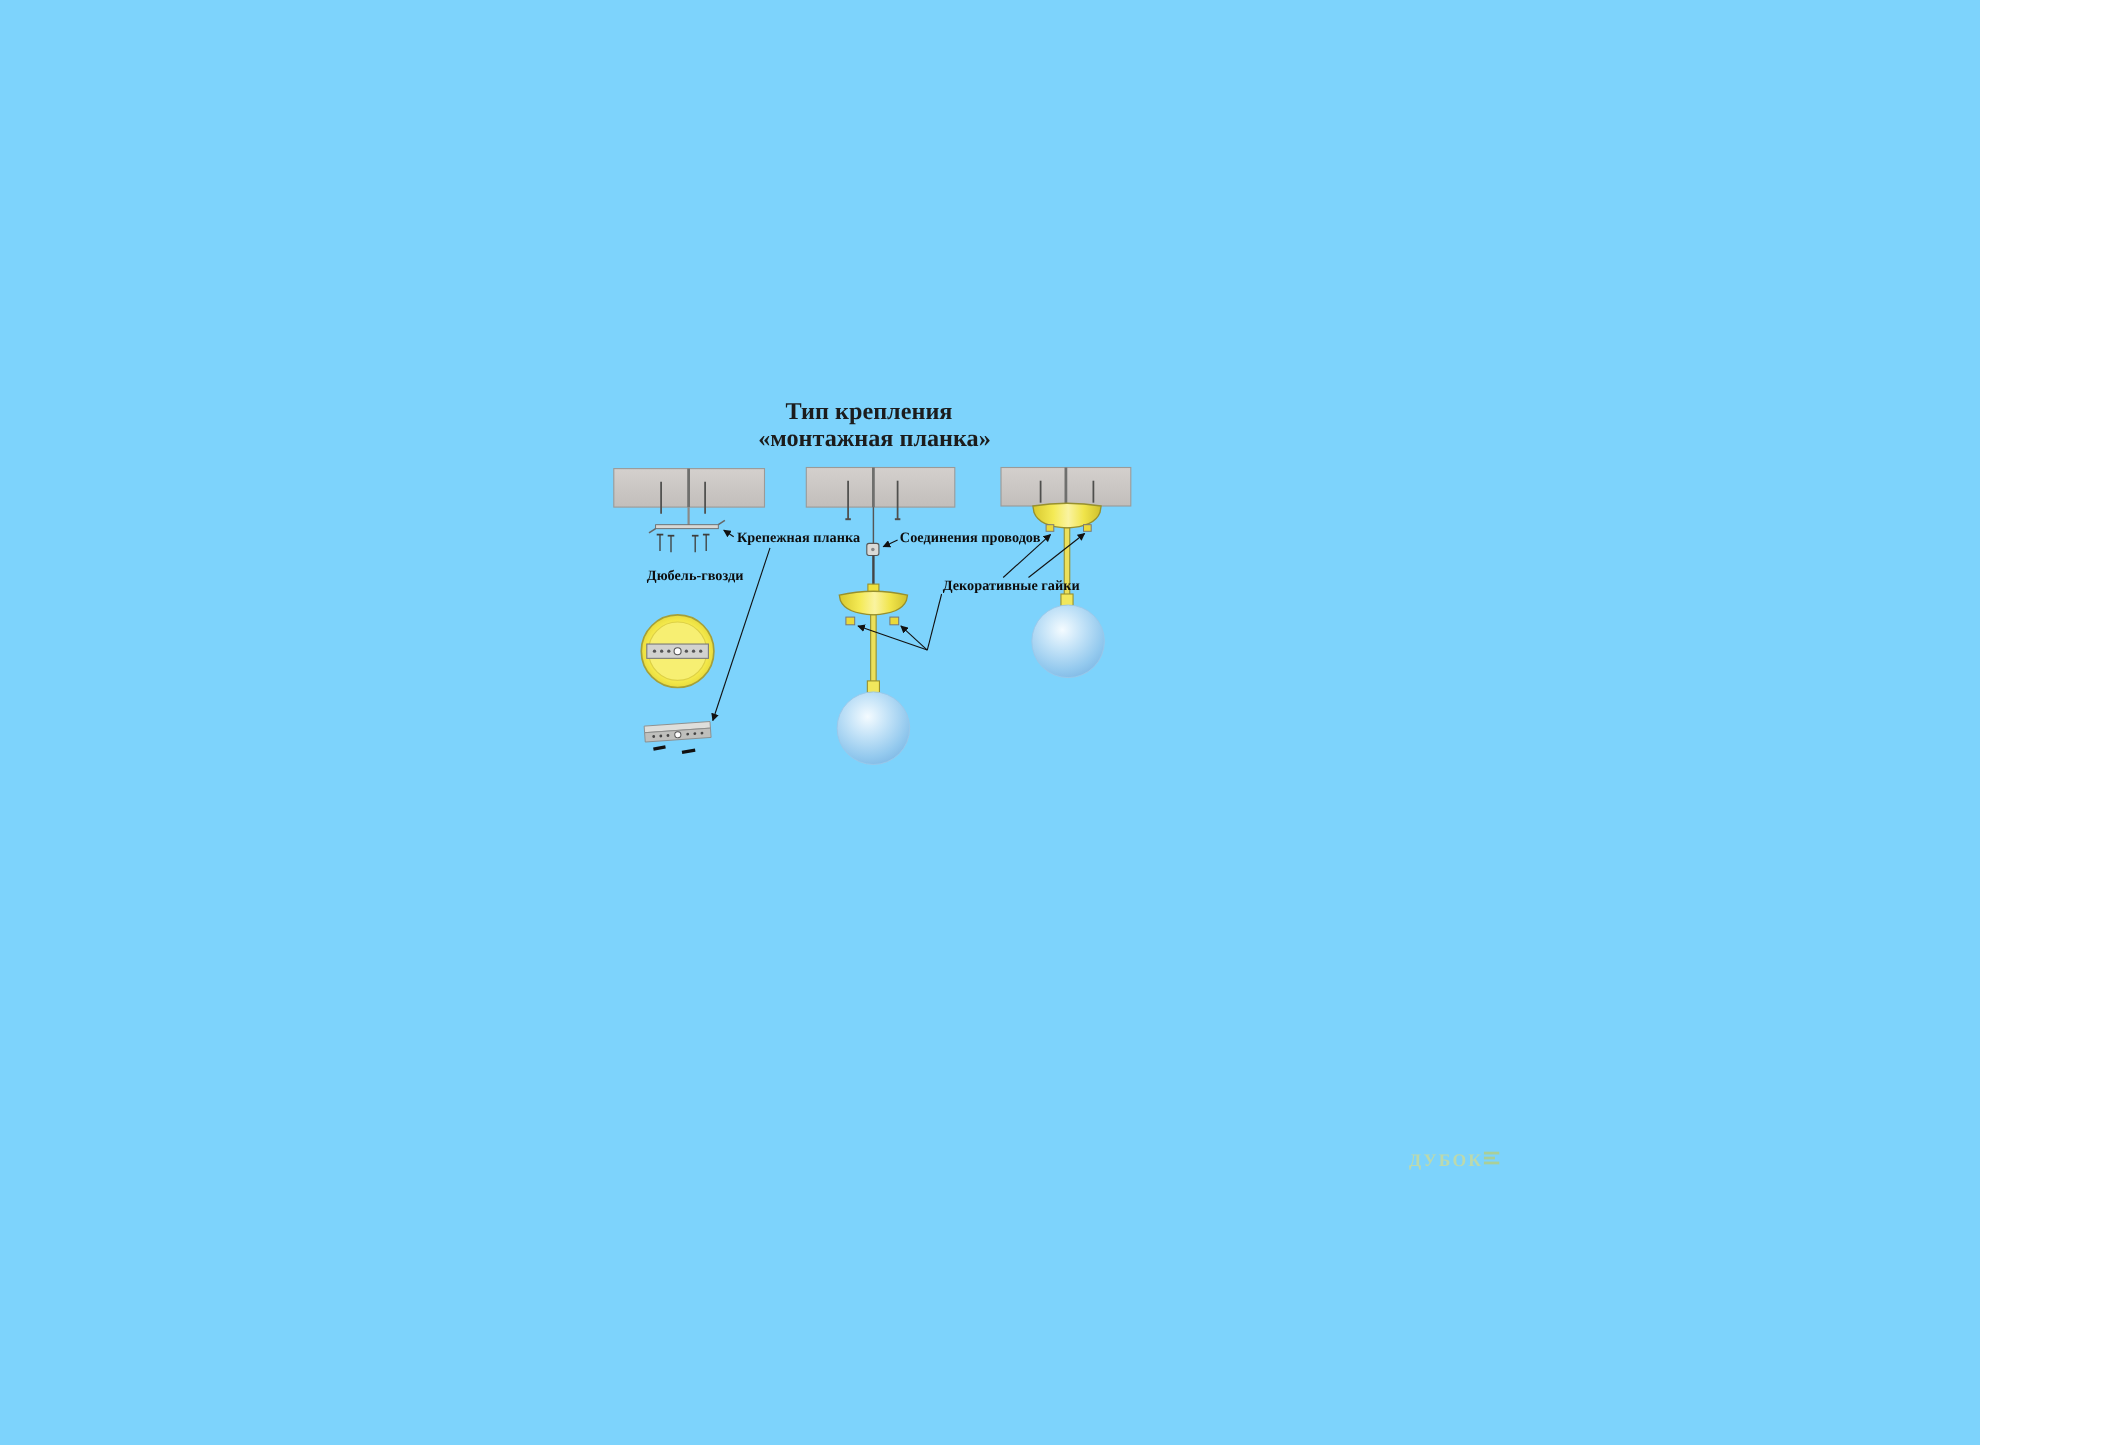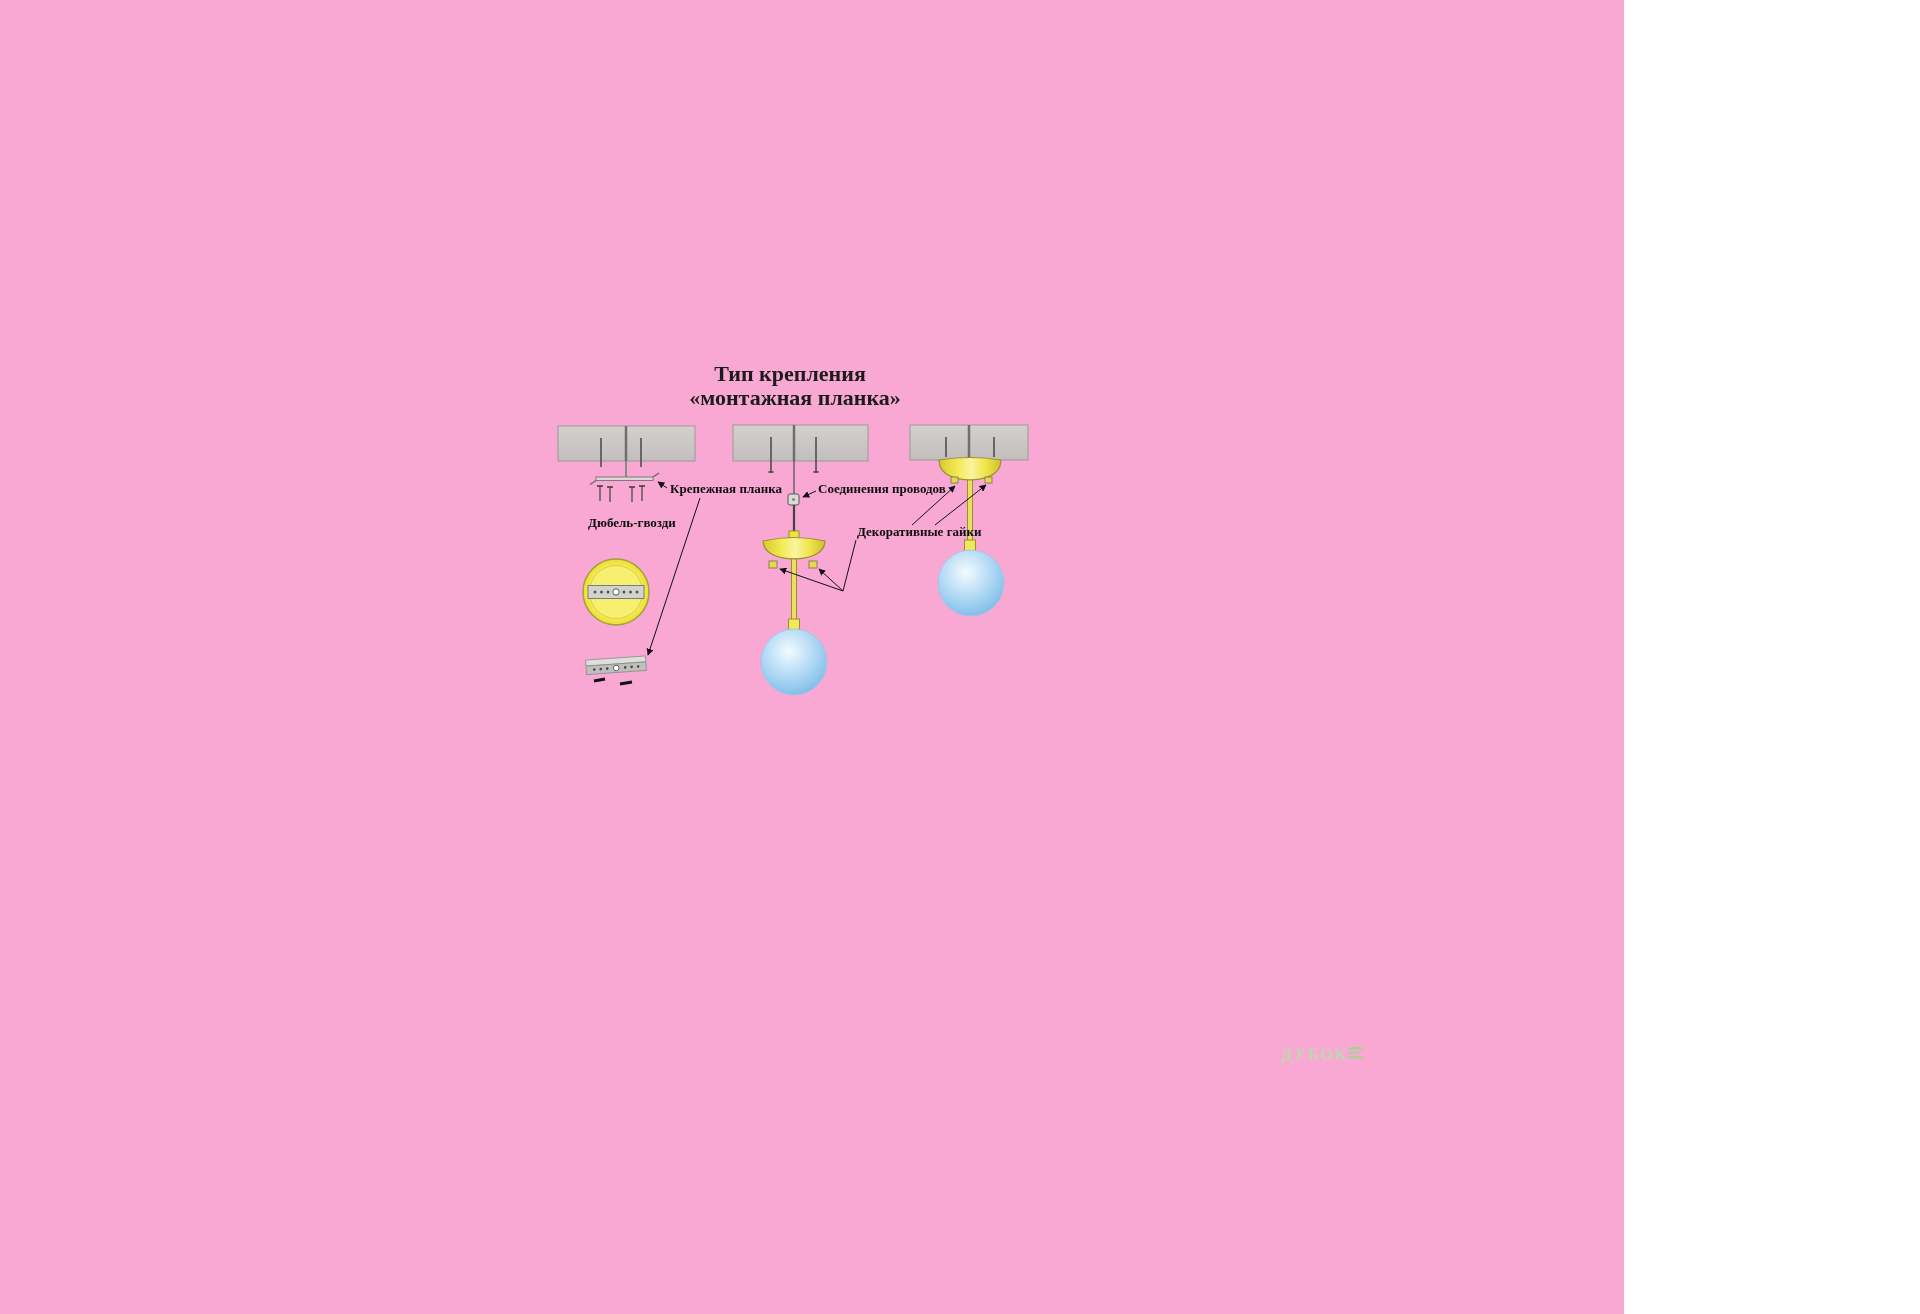--- a/index.html
+++ b/index.html
@@ -6,23 +6,23 @@
     margin: 0;
     padding: 0;
     background: #ffffff;
     width: 1920px;
     height: 1314px;
     overflow: hidden;
     font-family: "Liberation Serif", serif;
   }
   .canvas {
     position: relative;
-    width: 1624px;
+    width: 1800px;
     height: 1314px;
-    background: #f9a8d4;
+    background: #7dd3fc;
   }
   svg { position: absolute; top: 0; left: 0; }
   svg text {
     font-family: "Liberation Serif", serif;
     fill: #111111;
   }
   .title-text {
     font-size: 22px;
     font-weight: bold;
     fill: #1c1c1c;

